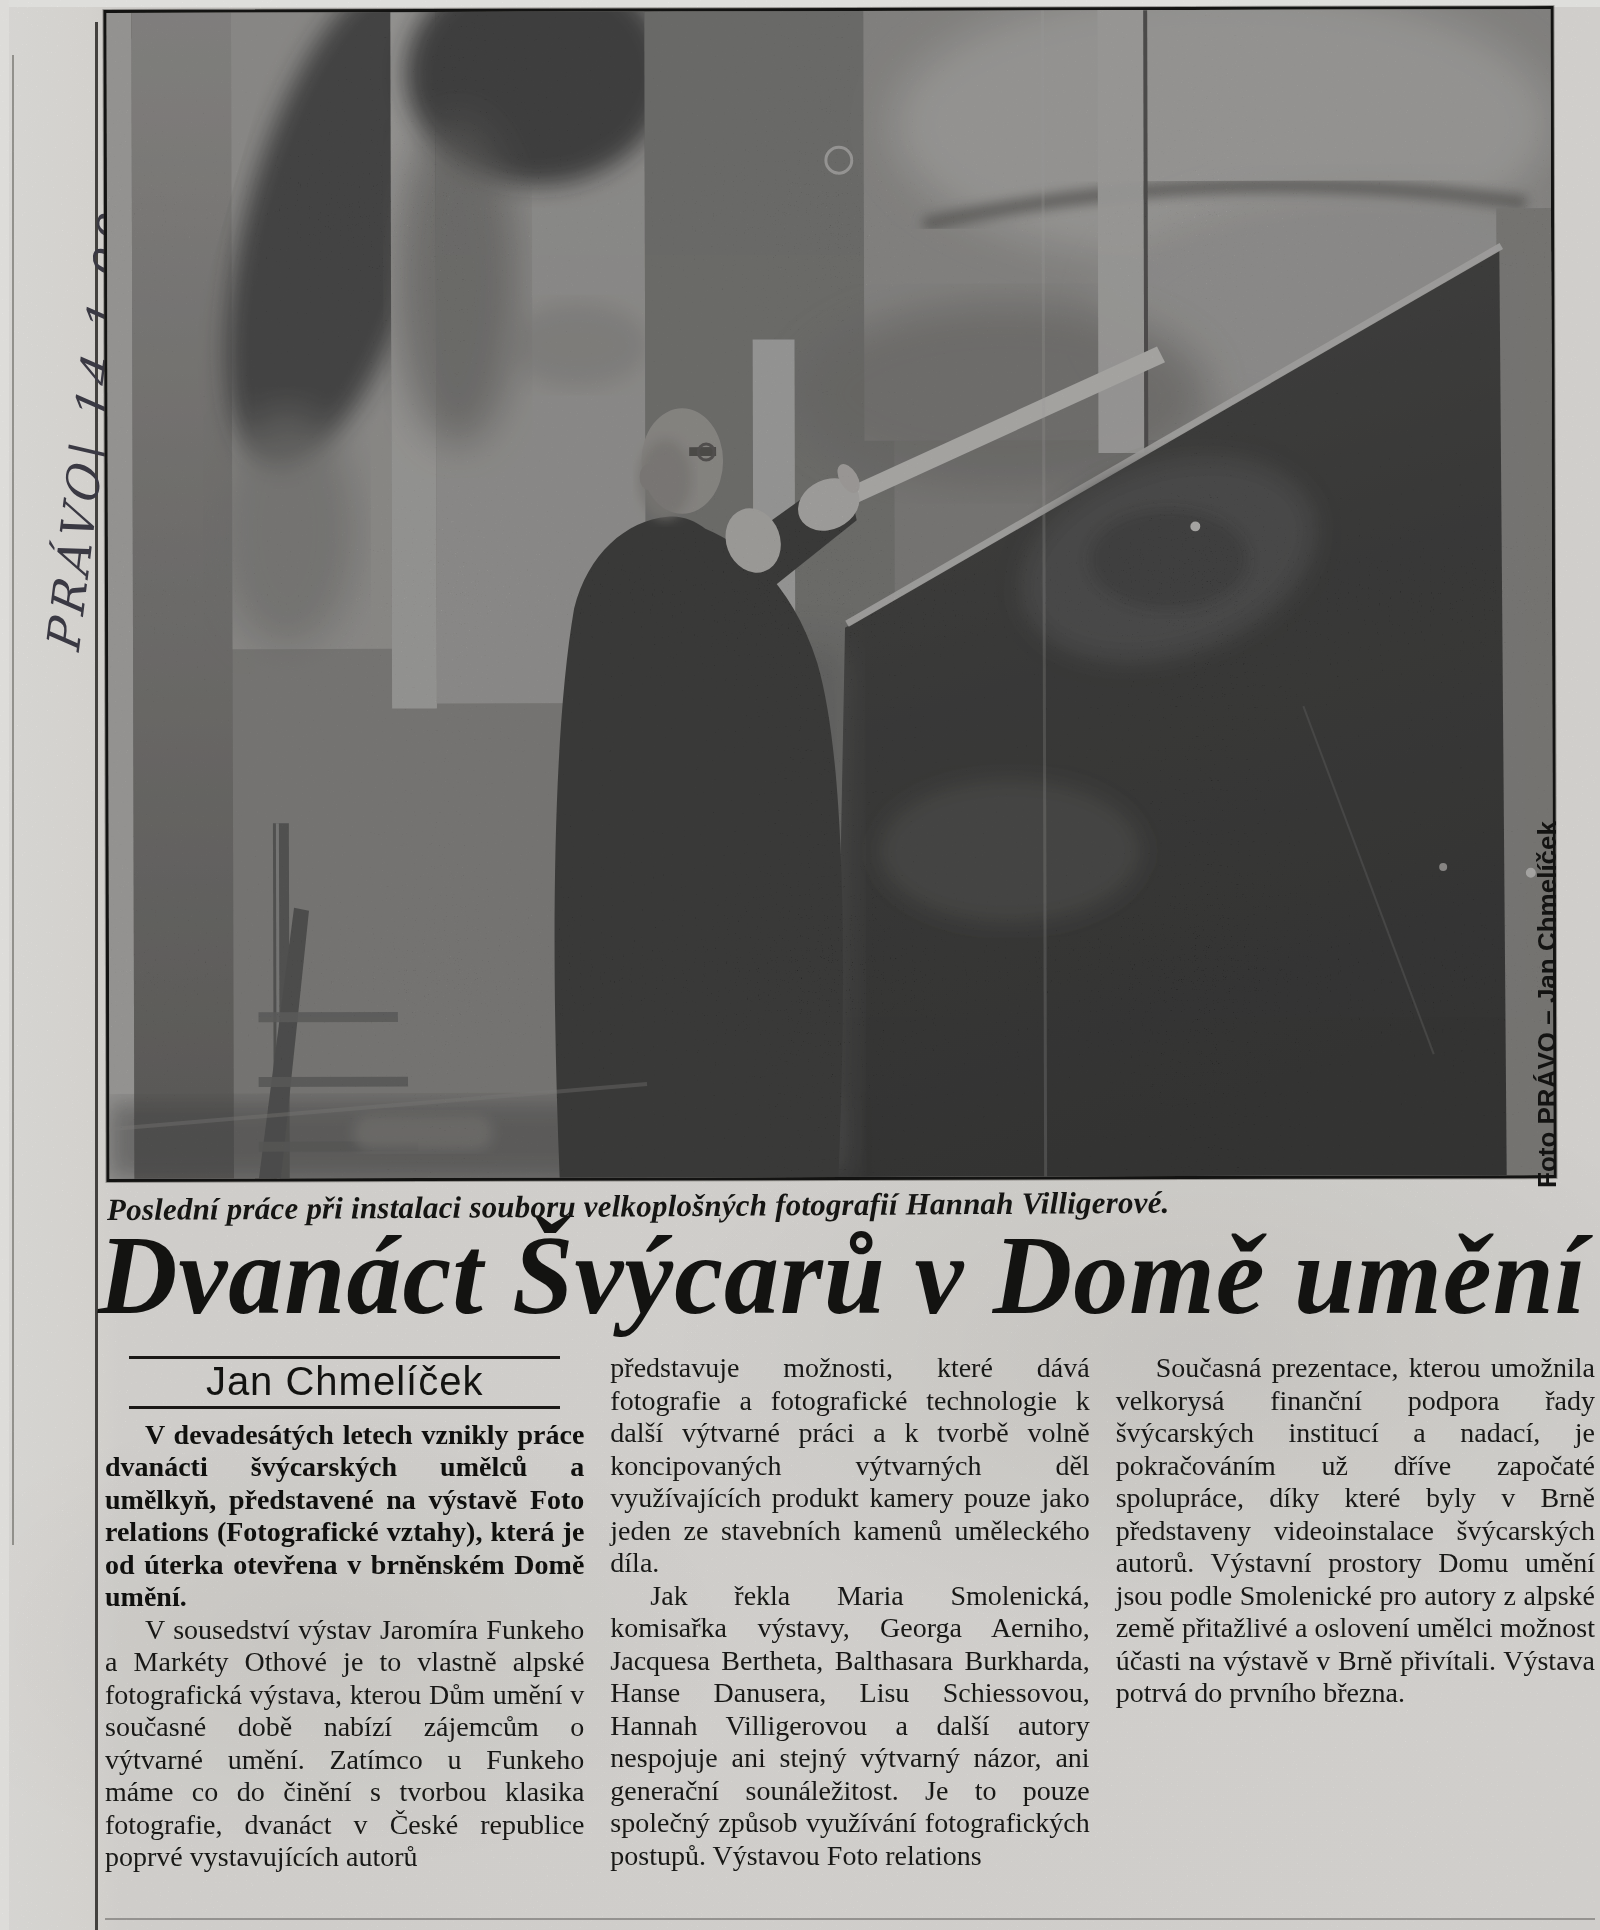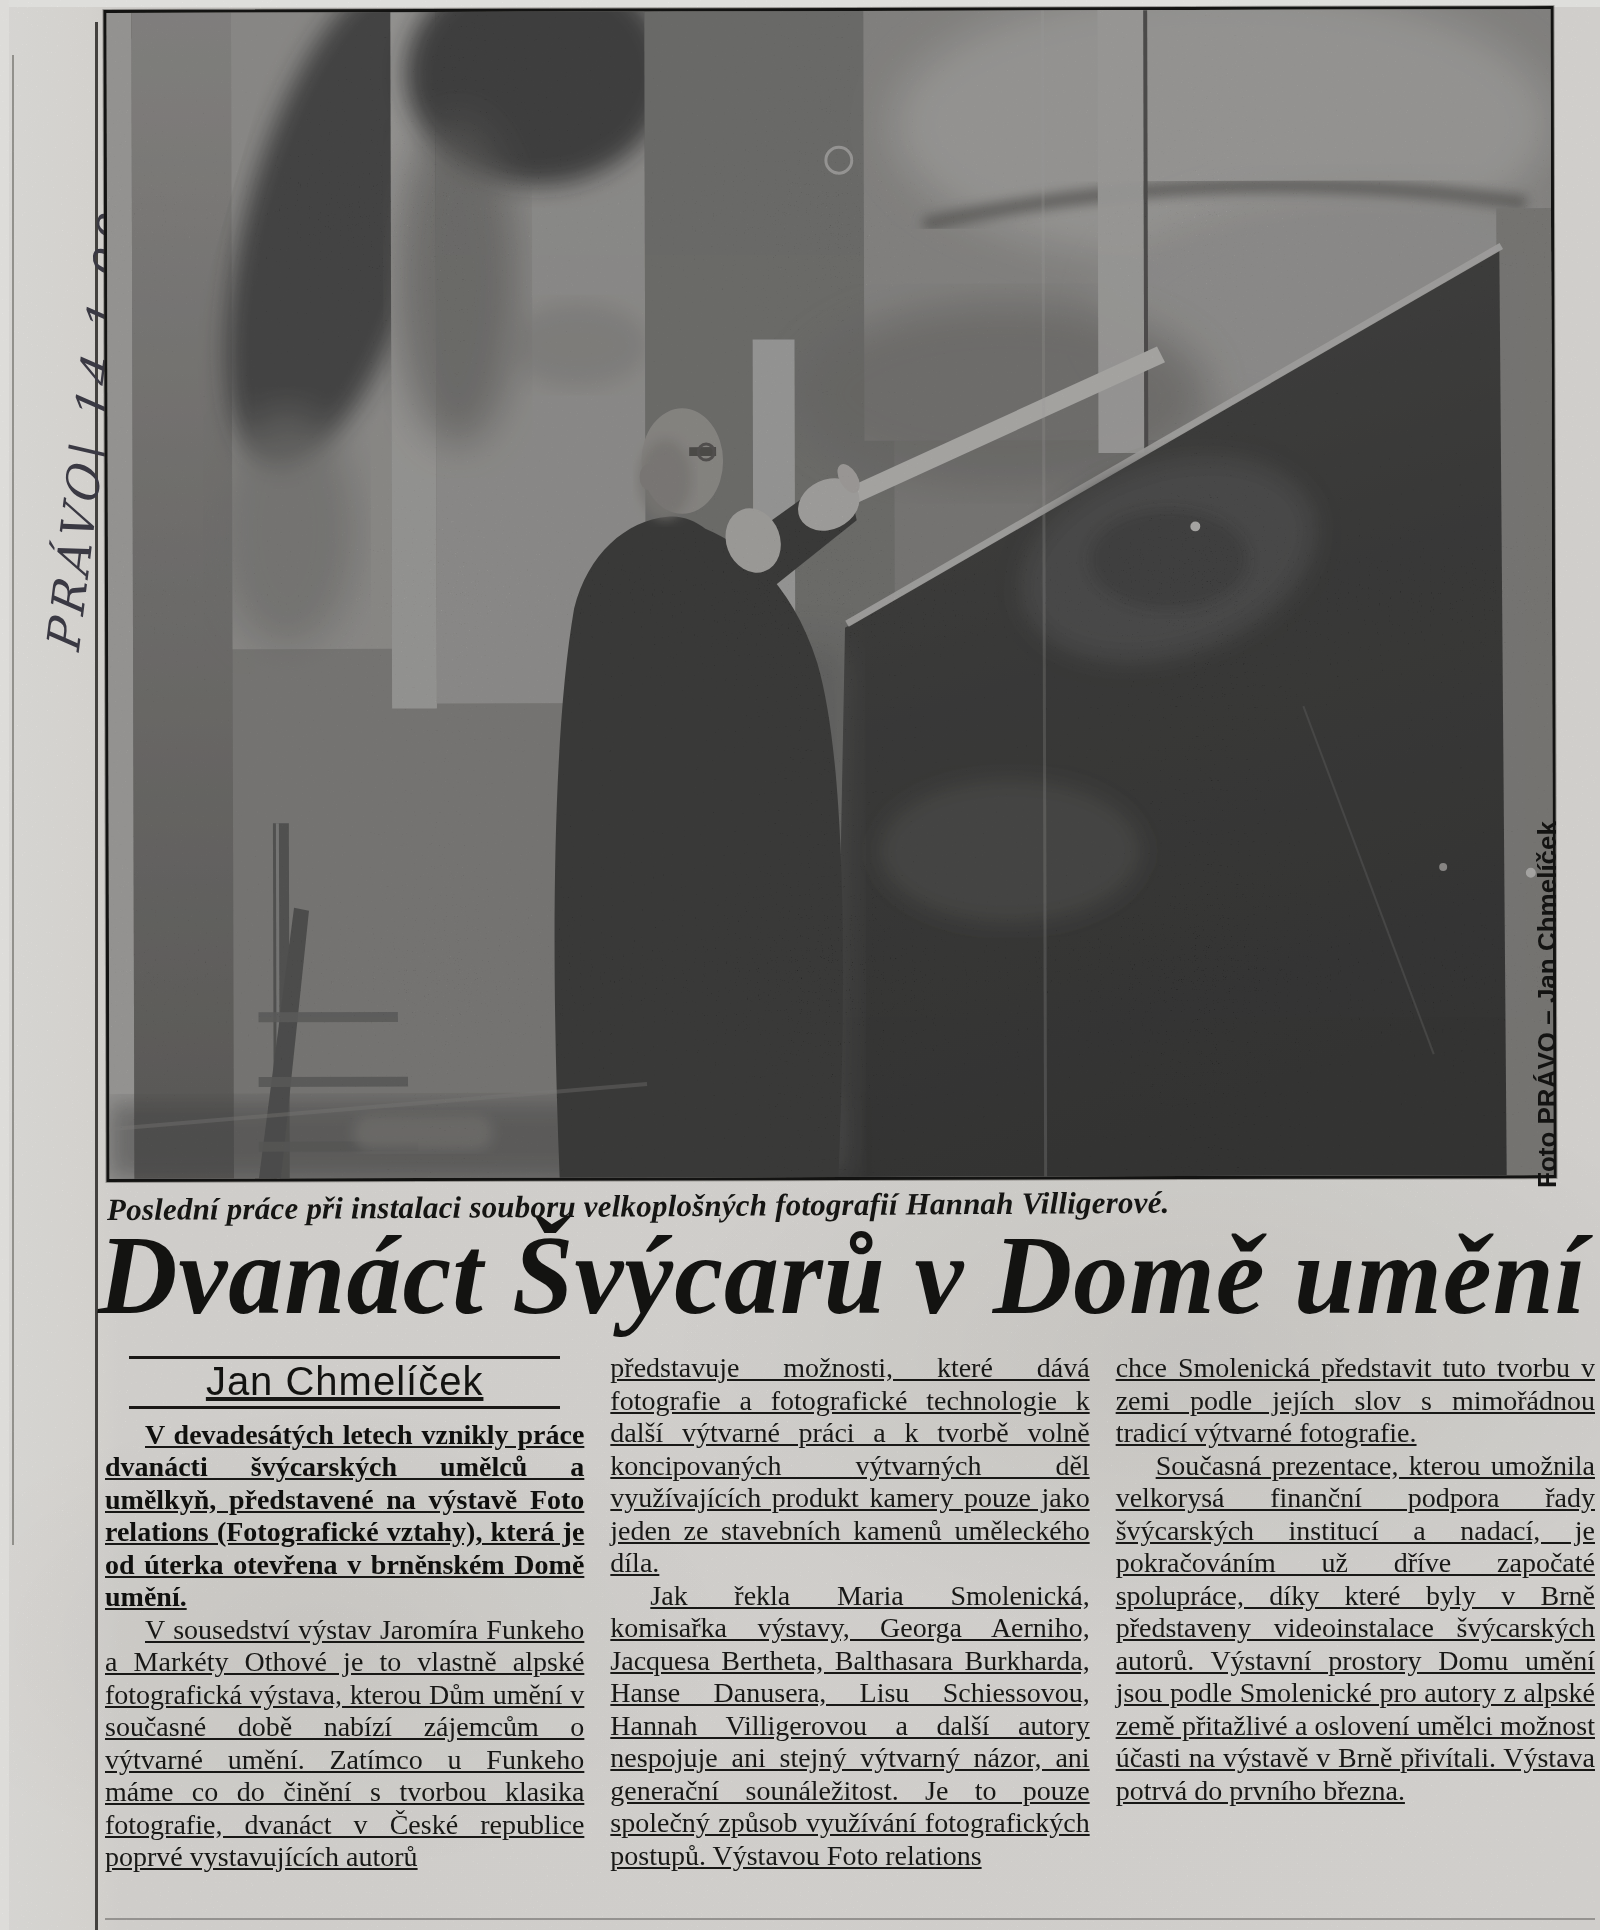--- a/index.html
+++ b/index.html
@@ -48,21 +48,21 @@
     position:absolute;left:98px;top:1212px;width:1500px;margin:0;
     font-size:110px;font-weight:bold;font-style:italic;letter-spacing:1px;
     white-space:nowrap;color:#151513;transform:scaleY(1.02);
   }
 
   
   .columns{
     position:absolute;left:105px;top:1352px;width:1490px;height:566px;
     display:flex;gap:26px;overflow:hidden;
   }
-  .col{flex:1 1 0;font-size:28px;line-height:32.5px;text-align:justify;color:#1b1b19;text-decoration:underline;}
+  .col{flex:1 1 0;font-size:28px;line-height:32.5px;text-align:justify;color:#1b1b19;}
   .col p{margin:0;text-indent:40px;}
   .col p.no-indent{text-indent:0;}
   .col p.lead{font-weight:bold;color:#121210;}
   .byline-box{
     margin:4px 24px 10px 24px;padding:6px 0 8px 0;text-align:center;
     border-top:3px solid #1d1b19;border-bottom:3px solid #1d1b19;
     font-family:"Liberation Sans", sans-serif;font-size:40px;letter-spacing:1px;color:#151513;
   }
 
   .page-grain{position:absolute;left:0;top:0;width:1600px;height:1930px;pointer-events:none;opacity:.09;}
@@ -207,21 +207,20 @@
     <div class="col">
       <div class="byline-box">Jan Chmelíček</div>
       <p class="lead">V devadesátých letech vznikly práce dvanácti švýcarských umělců a umělkyň, představené na výstavě Foto relations (Fotografické vztahy), která je od úterka otevřena v brněnském Domě umění.</p>
       <p>V sousedství výstav Jaromíra Funkeho a Markéty Othové je to vlastně alpské fotografická výstava, kterou Dům umění v současné době nabízí zájemcům o výtvarné umění. Zatímco u Funkeho máme co do činění s tvorbou klasika fotografie, dvanáct v České republice poprvé vystavujících autorů</p>
     </div>
     <div class="col">
       <p class="no-indent">představuje možnosti, které dává fotografie a fotografické technologie k další výtvarné práci a k tvorbě volně koncipovaných výtvarných děl využívajících produkt kamery pouze jako jeden ze stavebních kamenů uměleckého díla.</p>
       <p>Jak řekla Maria Smolenická, komisařka výstavy, Georga Aerniho, Jacquesa Bertheta, Balthasara Burkharda, Hanse Danusera, Lisu Schiessovou, Hannah Villigerovou a další autory nespojuje ani stejný výtvarný názor, ani generační sounáležitost. Je to pouze společný způsob využívání fotografických postupů. Výstavou Foto relations</p>
     </div>
     <div class="col">
-      <p class="no-indent">chce Smolenická představit tuto tvorbu v zemi podle jejích slov s mimořádnou tradicí výtvarné fotografie.</p>
       <p>Současná prezentace, kterou umožnila velkorysá finanční podpora řady švýcarských institucí a nadací, je pokračováním už dříve započaté spolupráce, díky které byly v Brně představeny videoinstalace švýcarských autorů. Výstavní prostory Domu umění jsou podle Smolenické pro autory z alpské země přitažlivé a oslovení umělci možnost účasti na výstavě v Brně přivítali. Výstava potrvá do prvního března.</p>
     </div>
   </div>
 
   <svg class="page-grain" viewBox="0 0 1600 1930" preserveAspectRatio="none">
     <filter id="pgrain">
         <feTurbulence type="fractalNoise" baseFrequency="0.8" numOctaves="2" seed="11"></feTurbulence>
       <feColorMatrix type="matrix" values="0 0 0 0 0  0 0 0 0 0  0 0 0 0 0  0.9 0.9 0.9 0 0"></feColorMatrix>
       </filter>
     <rect x="0" y="0" width="1600" height="1930" filter="url(#pgrain)"></rect>

